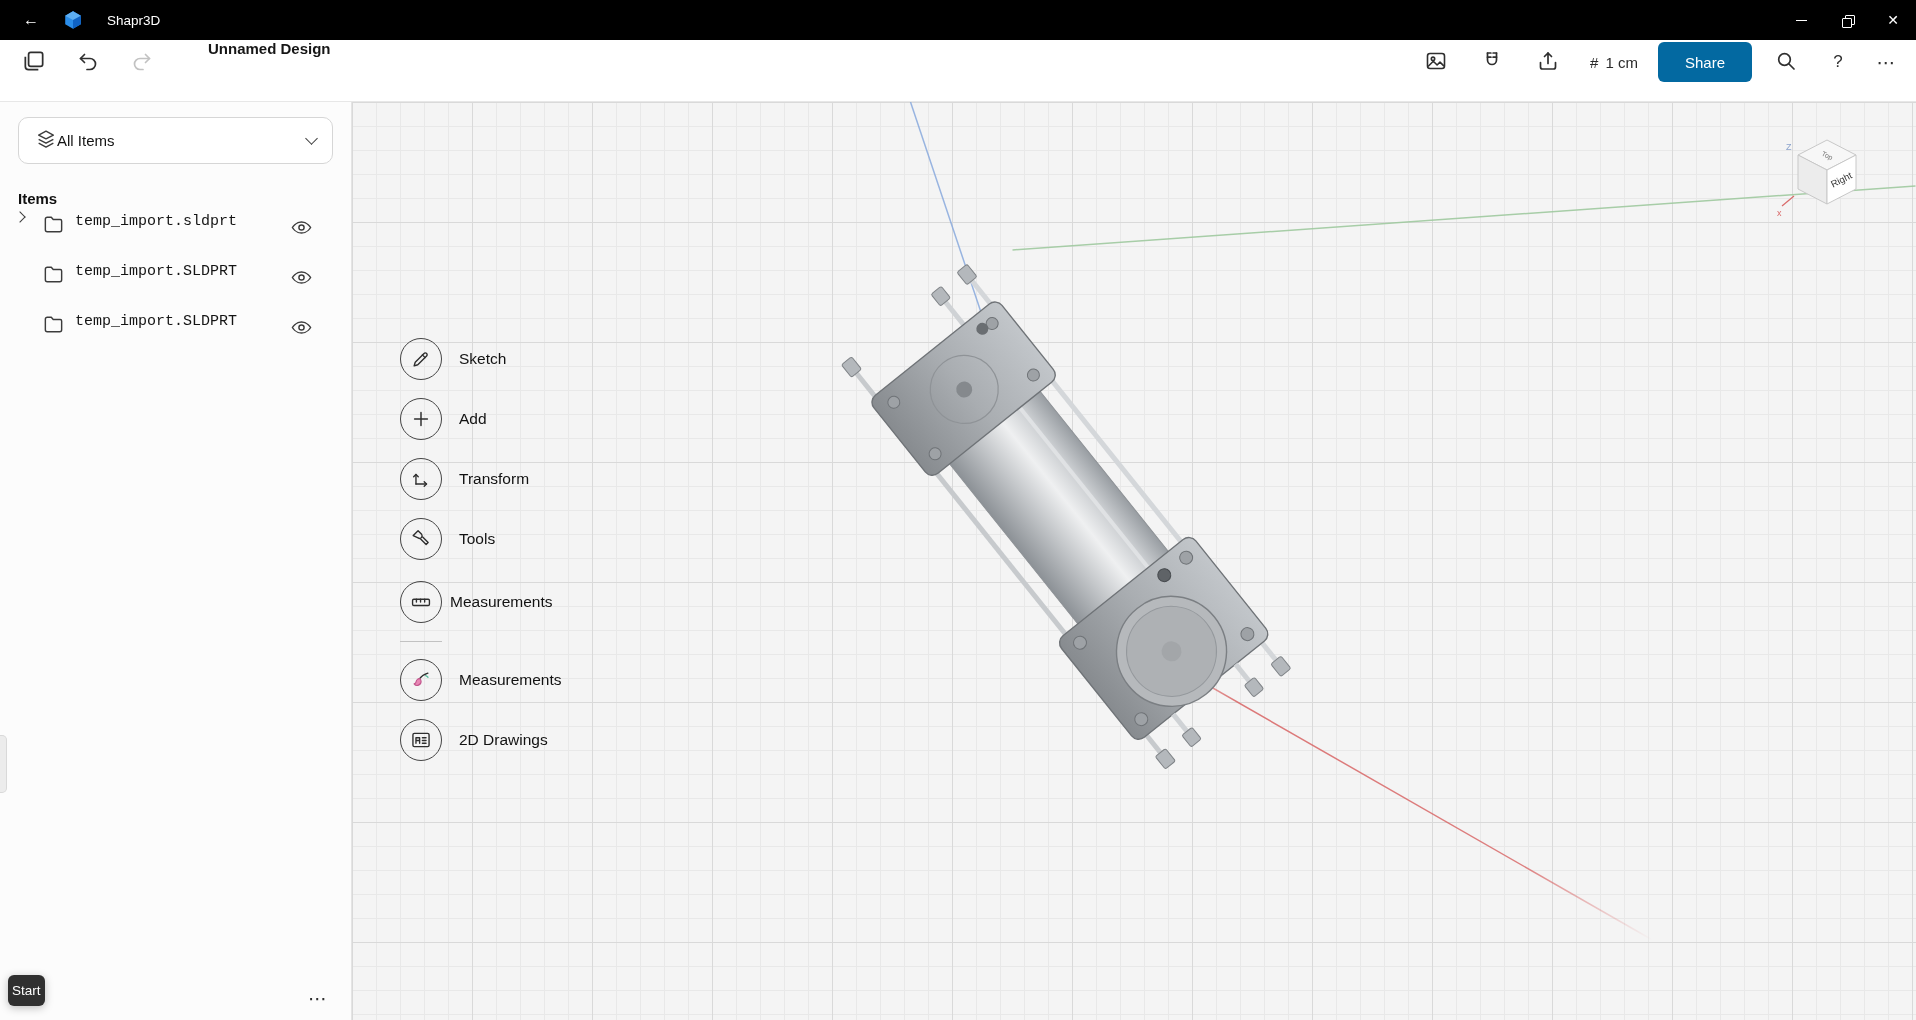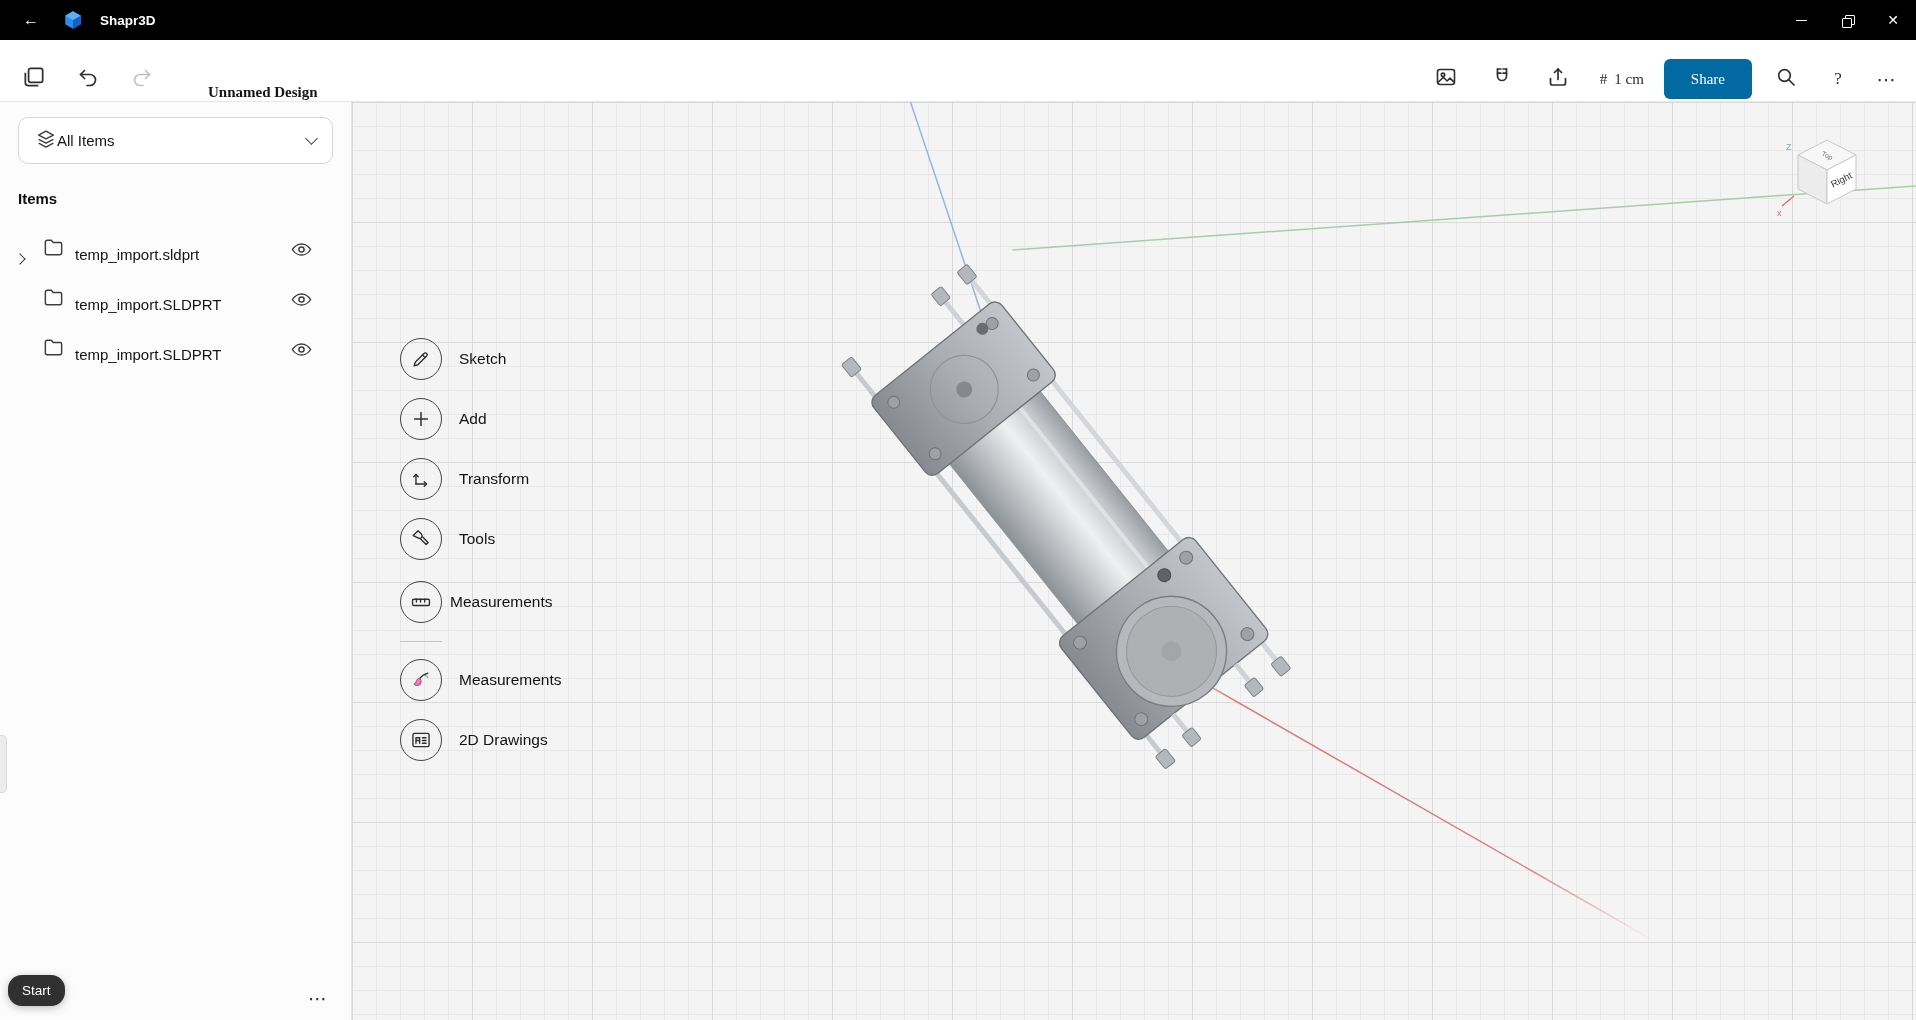--- a/index.html
+++ b/index.html
@@ -6,48 +6,48 @@
   html, body { width: 1916px; height: 1020px; }
   body { font-family: "Liberation Sans", "DejaVu Sans", sans-serif; background: #fff; overflow: hidden; }
   button { background: none; border: none; font-family: inherit; cursor: default; }
 
   .app { position: relative; width: 1916px; height: 1020px; display: flex; flex-direction: column; }
 
   
   .titlebar { height: 40px; background: #000; display: flex; align-items: center; color: #fff; flex: 0 0 auto; }
   .tb-back { width: 62px; height: 40px; color: #fff; font-size: 16px; display: flex; align-items: center; justify-content: center; }
   .logo { display: flex; width: 22px; height: 22px; }
-  .app-title { margin-left: 16px; font-size: 13.5px; font-weight: bold; }
+  .app-title { margin-left: 23px; font-size: 13.5px; }
   .tb-stretch { flex: 1; }
   .win-btn { width: 46px; height: 40px; display: flex; align-items: center; justify-content: center; color: #fff; }
   .glyph-min { width: 11px; height: 1px; background: #fff; display: block; }
   .glyph-restore { position: relative; width: 11px; height: 11px; display: block; }
   .glyph-restore::before { content: ""; position: absolute; top: 0; left: 3px; width: 8px; height: 8px; border: 1px solid #fff; border-radius: 1px; }
   .glyph-restore::after { content: ""; position: absolute; top: 3px; left: 0; width: 8px; height: 8px; border: 1px solid #fff; background: #000; border-radius: 1px; }
   .glyph-close { font-size: 14px; line-height: 1; }
 
   
-  .toolbar { height: 62px; background: #fff; border-bottom: 1px solid #e7e7e7; display: flex; align-items: flex-end; padding: 0 12px; flex: 0 0 auto; font-family: Liberation Serif, serif; }
+  .toolbar { height: 62px; background: #fff; border-bottom: 1px solid #e7e7e7; display: flex; align-items: flex-start; padding: 0 12px; flex: 0 0 auto; }
   .tb-left { display: flex; align-items: center; gap: 10px; }
   .icon-btn { width: 44px; height: 44px; border-radius: 8px; display: flex; align-items: center; justify-content: center; }
   .design-title { margin-left: 44px; font-size: 15px; font-weight: 700; color: #161616; }
   .tb-right { margin-left: auto; display: flex; align-items: center; gap: 12px; }
   .grid-units { display: flex; align-items: baseline; gap: 7px; font-size: 15px; color: #2a2a2a; padding: 0 8px; }
   .share-btn { height: 40px; padding: 0 27px; border-radius: 6px; background: #0369a1; color: #fff; font-size: 15px; }
   .help-btn { font-size: 17px; color: #2f2f2f; width: 36px; }
   .more-btn { font-size: 19px; color: #2f2f2f; width: 36px; }
 
   
   .main { flex: 1; display: flex; min-height: 0; }
   .sidebar { width: 352px; background: #fcfcfc; border-right: 1px solid #e4e4e4; position: relative; flex: 0 0 auto; }
   .filter-select { margin: 15px 18px 0 18px; height: 47px; border: 1px solid #d6d6d6; border-radius: 10px; background: #fff; display: flex; align-items: center; padding: 0 16px; }
   .filter-label { font-size: 15px; color: #141414; }
   .chev-down { margin-left: auto; width: 9px; height: 9px; border-right: 1.6px solid #3c3c3c; border-bottom: 1.6px solid #3c3c3c; transform: rotate(45deg); margin-top: -4px; }
   .items-heading { margin: 26px 4px 6px 18px; font-size: 15px; font-weight: 700; color: #111; }
-  .tree-row { display: flex; align-items: flex-end; height: 50px; padding: 0 36px 0 16px; }
+  .tree-row { display: flex; align-items: flex-start; height: 50px; padding: 0 36px 0 16px; font-family: Liberation Mono, monospace; }
   .chev-slot { width: 26px; display: flex; align-items: center; }
   .chev-right { width: 8px; height: 8px; border-right: 1.6px solid #3c3c3c; border-bottom: 1.6px solid #3c3c3c; transform: rotate(-45deg); }
   .tree-label { margin-left: 10px; font-size: 15px; color: #141414; flex: 1; white-space: nowrap; overflow: hidden; }
   .eye-btn { width: 28px; height: 28px; display: flex; align-items: center; justify-content: center; }
   .sidebar-more { position: absolute; right: 24px; bottom: 10px; font-size: 19px; color: #2f2f2f; }
 
   .canvas { flex: 1; position: relative; overflow: hidden;
     background-color: #f4f4f4;
     background-image:
       linear-gradient(#d9d9d9 1px, transparent 1px),
@@ -60,21 +60,21 @@
   
   .tool-menu { position: absolute; left: 48px; top: 236px; z-index: 4; }
   .tm-row { display: flex; align-items: center; gap: 17px; height: 42px; margin-bottom: 18px; }
   .tm-row.gap-before { margin-top: 21px; gap: 8px; }
   .tm-circle { width: 42px; height: 42px; border: 1.5px solid #454545; border-radius: 50%; display: flex; align-items: center; justify-content: center; flex: 0 0 auto; }
   .tm-label { font-size: 15.5px; color: #121212; }
   .tm-divider { width: 42px; height: 1px; background: #c2c2c2; margin: 0 0 17px 0; }
 
   .viewcube { position: absolute; top: 22px; right: 34px; width: 110px; height: 110px; z-index: 3; }
 
-  .start-tip { position: absolute; left: 8px; bottom: 14px; background: #303030; color: #fff; font-size: 13.5px; padding: 8px 14px; border-radius: 14px; box-shadow: 0 2px 8px rgba(0,0,0,.25); z-index: 6; }
+  .start-tip { position: absolute; left: 8px; bottom: 14px; background: #303030; color: #fff; font-size: 13.5px; padding: 8px 4px; border-radius: 6px; box-shadow: 0 2px 8px rgba(0,0,0,.25); z-index: 6; }
   .edge-handle { position: absolute; left: 0; top: 735px; width: 7px; height: 58px; background: #ececec; border: 1px solid #d9d9d9; border-left: none; border-radius: 0 5px 5px 0; z-index: 5; }
 </style>
 </head>
 <body>
 
 <div class="app">
 
   <header class="titlebar">
     <button class="tb-back">
       <span>←</span>

